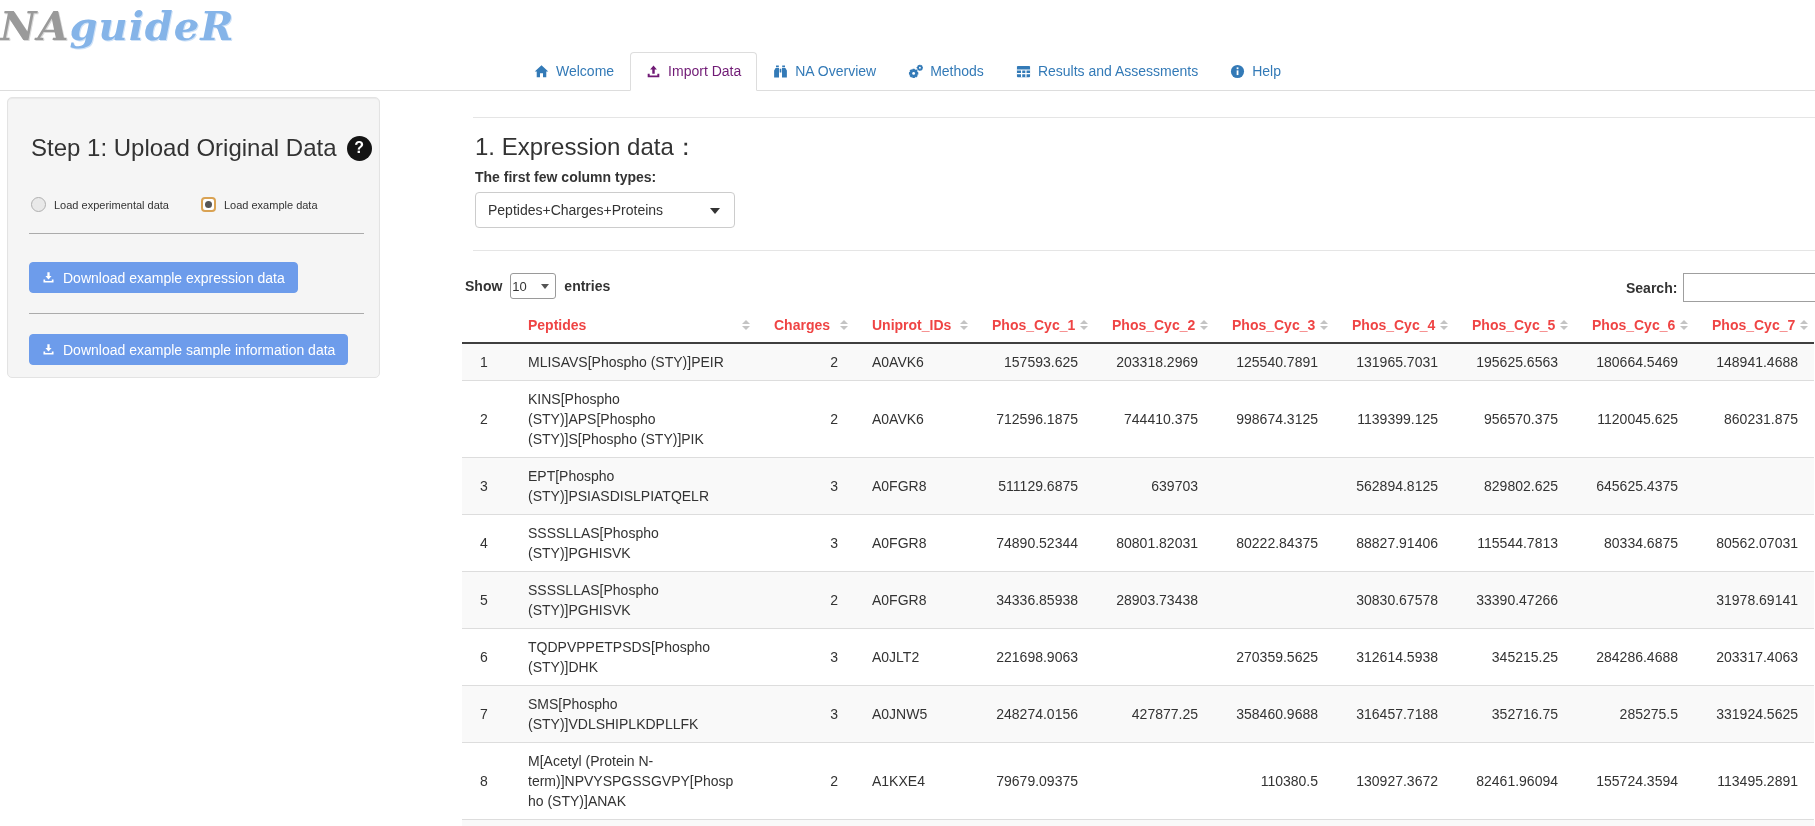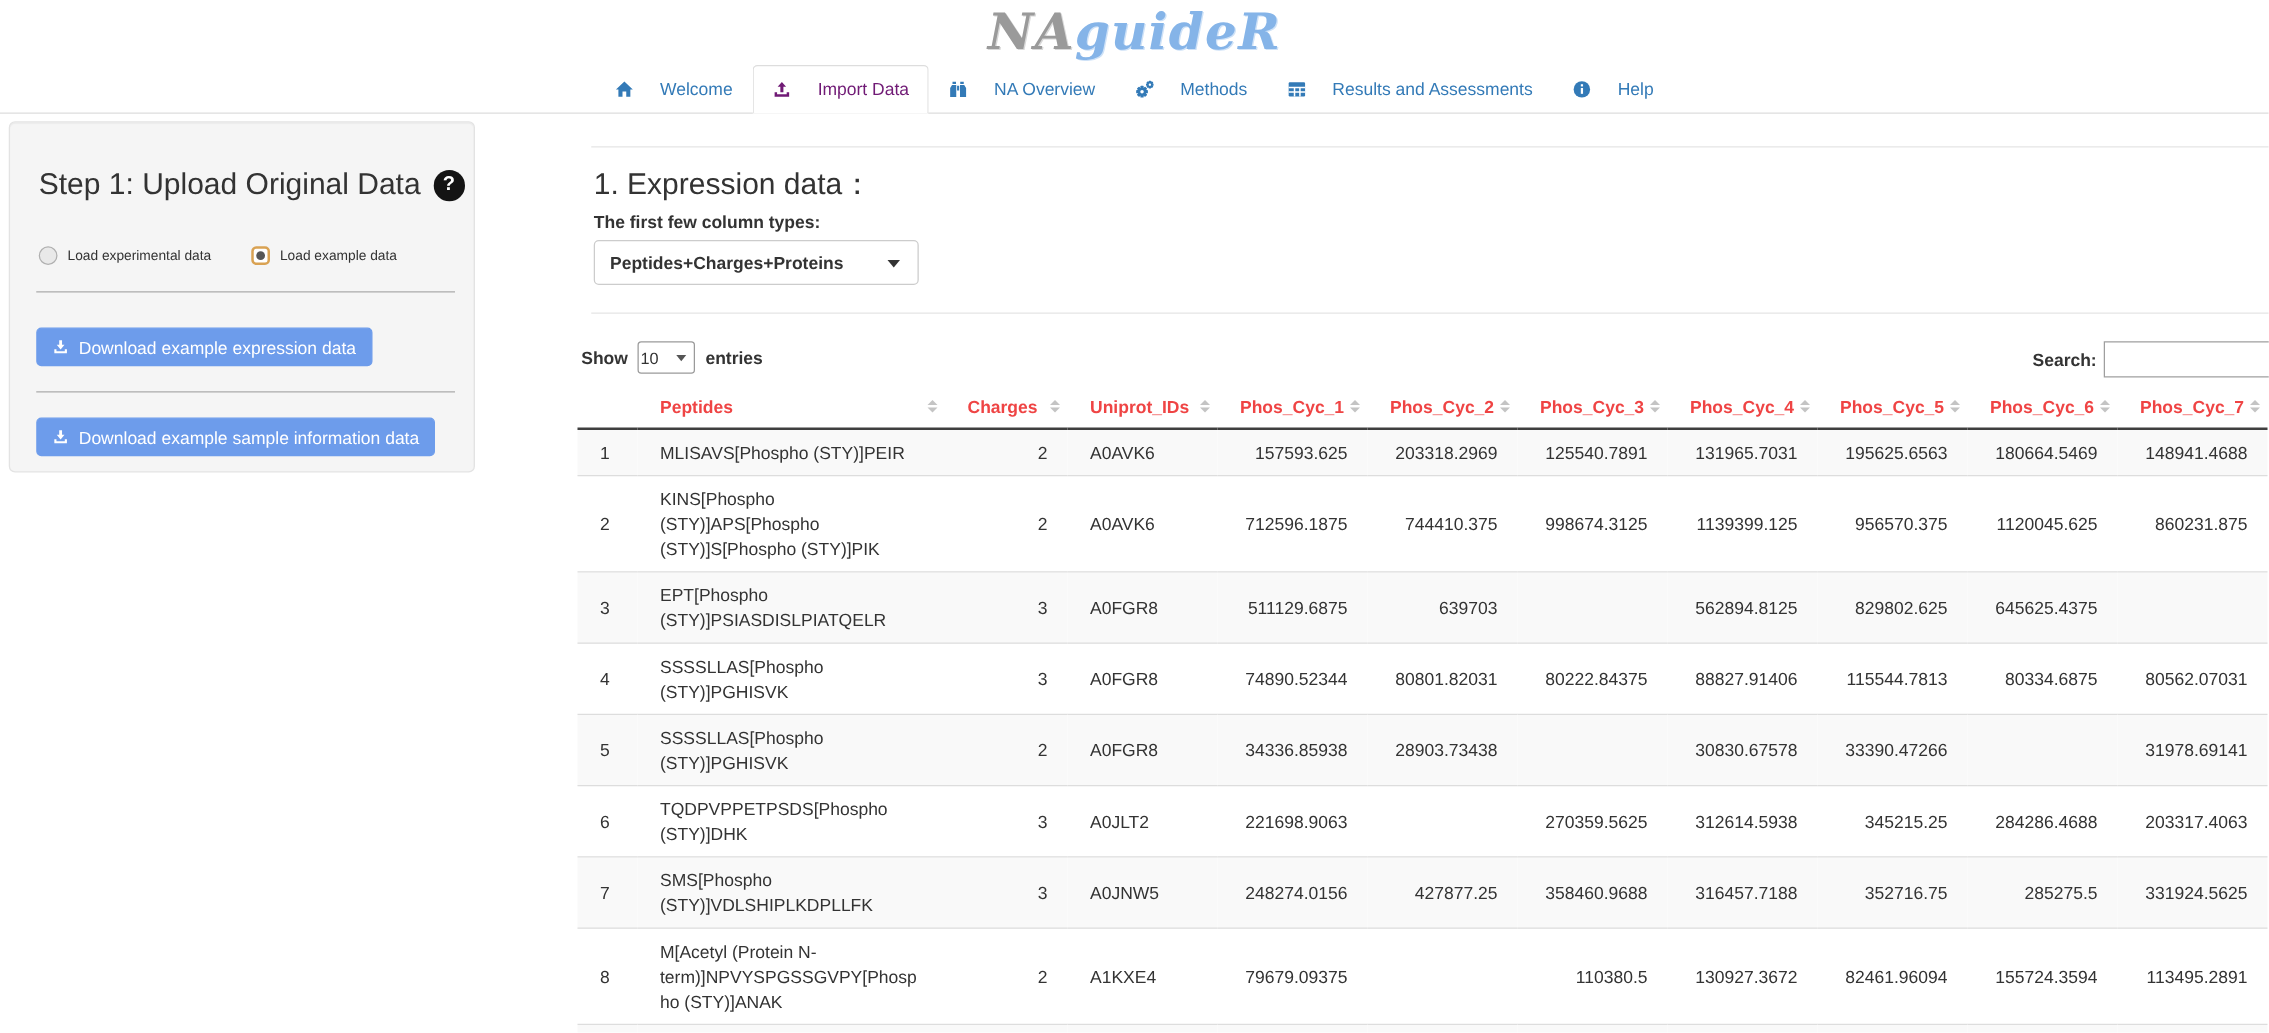--- a/index.html
+++ b/index.html
@@ -4,31 +4,31 @@
 <style>
   * { box-sizing: border-box; }
   html,body { margin:0; padding:0; }
   body {
     width:1815px; height:826px; overflow:hidden; position:relative;
     background:#fff; color:#333;
     font-family:"Liberation Sans","DejaVu Sans",sans-serif; font-size:14px;
   }
 
   
-  .logo-bar { height:52px; text-align:center; padding-top:4px; }
+  .logo-bar { height:52px; padding-top:4px; }
   .logo { font-family:"DejaVu Serif",serif; font-style:italic; font-weight:bold;
           font-size:40px; line-height:44px; letter-spacing:1px; display:inline-block; }
   .logo .g1 { color:#9a9a9a; text-shadow:1px 1px 0 #d9d9d9; }
   .logo .g2 { color:#85b4e8; text-shadow:1px 1px 0 #cfe2f7; }
 
   
   .nav-tabs { display:flex; justify-content:center; align-items:flex-end;
               list-style:none; margin:0; padding:0; border-bottom:1px solid #ddd; }
   .nav-tabs li { margin-bottom:-1px; }
-  .nav-tabs a { display:flex; align-items:center; gap:21px; padding:9px 15px;
+  .nav-tabs a { display:flex; align-items:center; gap:7px; padding:9px 15px;
                 font-size:14px; line-height:19px; color:#337ab7; text-decoration:none;
                 border:1px solid transparent; border-radius:4px 4px 0 0; cursor:pointer; }
   .nav-tabs li.active a { background:#fff; border-color:#ddd #ddd #fff; color:#701a75; }
   .nicon { display:inline-flex; }
   .nicon svg { display:block; }
 
   
   .sidebar { position:absolute; left:7px; top:97px; width:373px; height:281px;
              background:#f5f5f5; border:1px solid #e3e3e3; border-radius:5px;
              box-shadow:inset 0 1px 1px rgba(0,0,0,.05); }
@@ -53,21 +53,21 @@
             font-family:"Liberation Sans","DejaVu Sans",sans-serif; }
 
   
   .main { position:absolute; left:462px; top:105px; width:1353px; height:721px; }
   .m-hr { position:absolute; left:11px; right:0; border:0; border-top:1px solid #e5e5e5; margin:0; }
   .section-title { position:absolute; left:13px; top:26px; font-size:24px; font-weight:400; color:#333; }
   .col-types-label { position:absolute; left:13px; top:64px; font-size:14px; font-weight:bold; }
   .select-box { position:absolute; left:13px; top:87px; width:260px; height:36px;
                 background:#fff; border:1px solid #ccc; border-radius:4px;
                 display:flex; align-items:center; padding:0 30px 0 12px; font-size:14px;
-                color:#333; cursor:pointer;font-weight:bold; }
+                color:#333; cursor:pointer; }
   .select-caret { position:absolute; right:14px; top:15px; width:0; height:0;
                   border-left:5px solid transparent; border-right:5px solid transparent;
                   border-top:6px solid #333; }
 
   .show-group { position:absolute; left:3px; top:168px; display:flex; align-items:center;
                 gap:8px; font-weight:bold; font-size:14px; }
   .show-select { width:46px; height:26px; background:#fff; border:1px solid #9a9a9a; border-radius:3px;
                  display:inline-flex; align-items:center; justify-content:space-between;
                  padding:0 6px 0 1px; font-weight:normal; font-size:13px; cursor:pointer; }
   .mini-caret { width:0; height:0; border-left:4px solid transparent; border-right:4px solid transparent;

